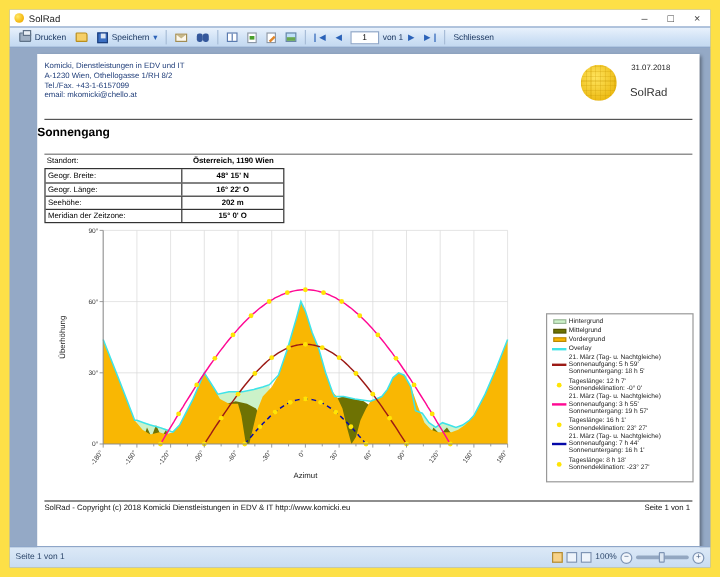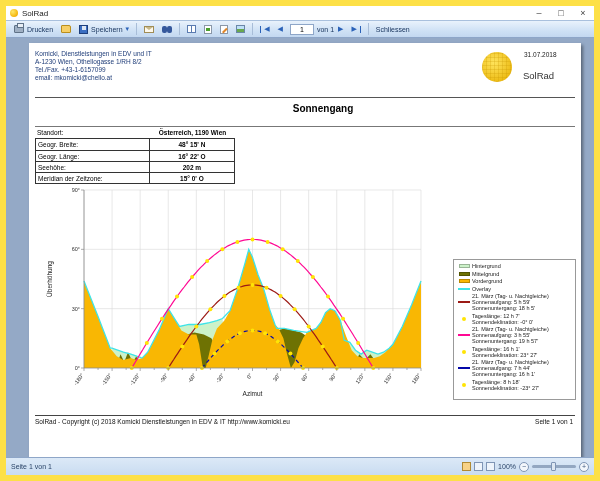--- a/index.html
+++ b/index.html
@@ -1,20 +1,20 @@
 <!DOCTYPE html>
 <html><head>
 <meta charset="utf-8">
 <style>
   * { margin:0; padding:0; box-sizing:border-box; }
   html,body { background:#555; }
   body { font-family:"Liberation Sans","DejaVu Sans",sans-serif; }
   #window {
     position:relative; width:600px; height:481px;
-    border:6px solid #fde047; background:#94a9c6; overflow:hidden;
+    border:8px solid #fde047; background:#94a9c6; overflow:hidden;
   }
   
   #titlebar {
     position:absolute; top:0; left:0; right:0; height:14px;
     background:#ffffff; display:flex; align-items:center; padding-left:4px;
     font-size:8px; color:#222;
   }
   .sun-dot { width:8px; height:8px; border-radius:50%;
     background:radial-gradient(circle at 35% 35%, #ffe96a, #f4b40a 70%, #d99a05);
     margin-right:4px; flex:0 0 auto; }
@@ -63,22 +63,22 @@
   }
   #company { position:absolute; left:6px; top:7px; font-size:6.5px; line-height:8px; color:#1e3c78; }
   #logo-sun { position:absolute; left:453px; top:9px; width:30px; height:30px; border-radius:50%;
     background:
       repeating-linear-gradient(0deg, rgba(200,150,0,.25) 0 1px, transparent 1px 4px),
       repeating-linear-gradient(90deg, rgba(200,150,0,.25) 0 1px, transparent 1px 4px),
       radial-gradient(circle at 40% 35%, #ffe45c, #ecba13 75%, #d9a307); }
   #report-date { position:absolute; left:495px; top:8px; font-size:6.5px; color:#222; }
   #logo-text { position:absolute; left:494px; top:27px; font-size:9.5px; color:#333; }
   .hr { position:absolute; left:6px; right:6px; border-top:1px solid #555; }
-  #report-title { position:absolute; left:0; right:0; top:60px; text-align:center;
-    font-size:10px; font-weight:bold;padding-left:36px; }
+  #report-title { position:absolute; left:0; right:0; top:60px; 
+    font-size:10px; font-weight:bold; }
   
   #loc-table { position:absolute; left:6px; top:84px; width:200px; font-size:6.5px; }
   .loc-row { display:flex; height:11px; align-items:center; }
   .loc-label { width:115px; padding-left:2px; }
   .loc-value { width:85px; text-align:center; font-weight:bold; }
   #loc-box { border:1px solid #333; }
   #loc-box .loc-row { border-top:1px solid #333; }
   #loc-box .loc-row:first-child { border-top:none; }
   #loc-box .loc-label { border-right:1px solid #333; height:100%; display:flex; align-items:center; }
   

